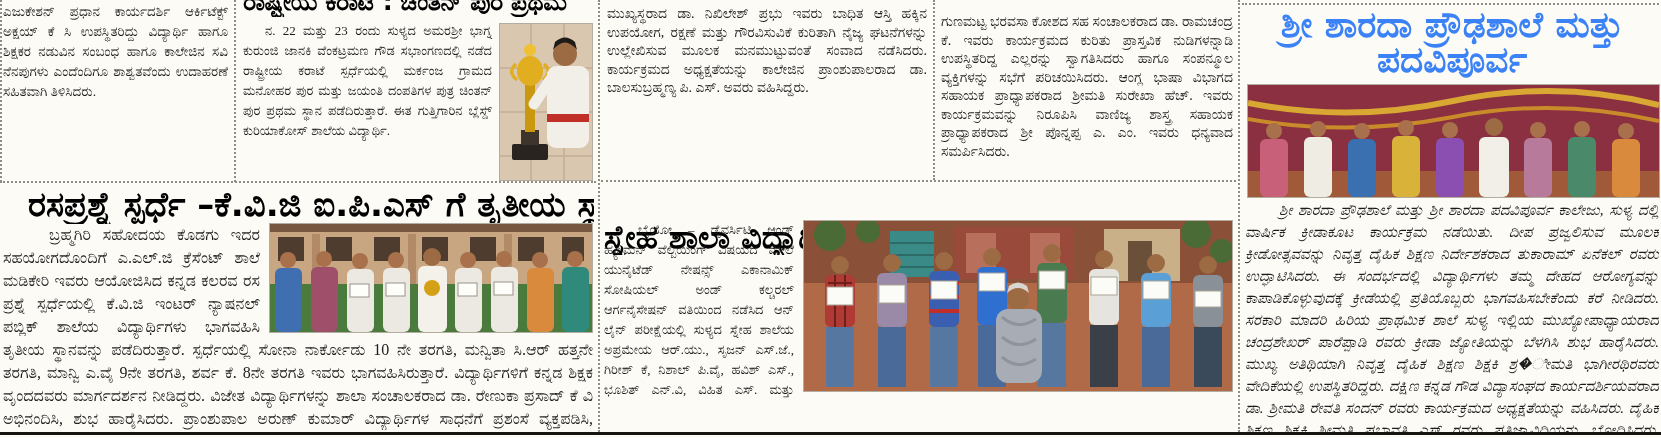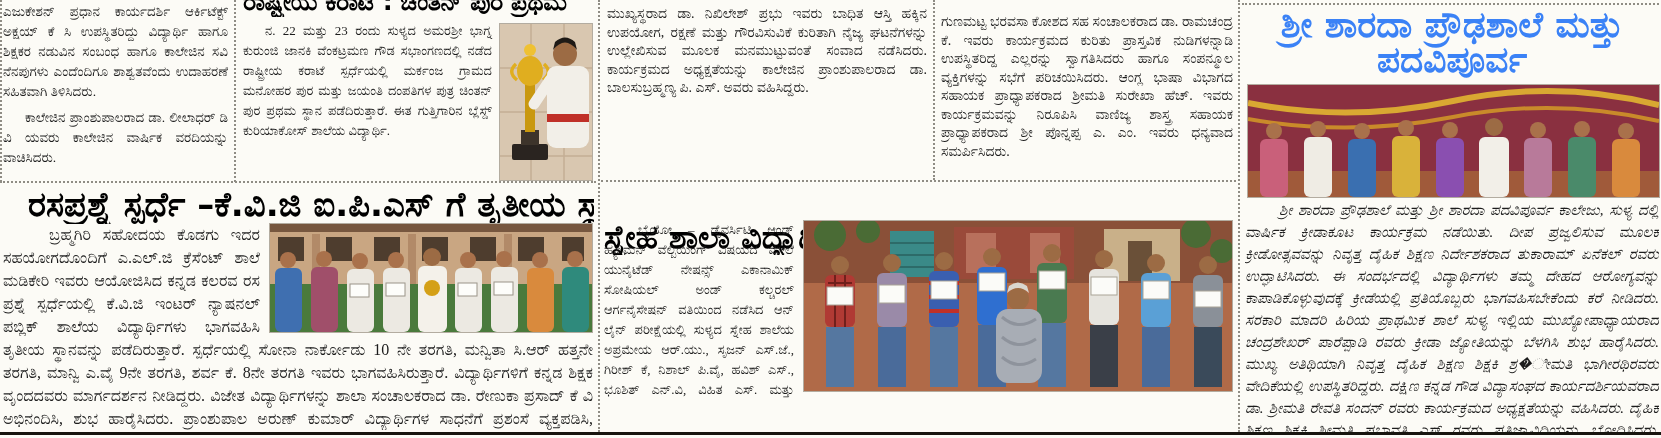--- a/index.html
+++ b/index.html
@@ -47,21 +47,20 @@
   <div class="vsep" style="left:234px;top:0;height:182px;"></div>
   <div class="vsep" style="left:598px;top:0;height:432px;"></div>
   <div class="vsep" style="left:933px;top:0;height:180px;"></div>
   <div class="vsep" style="left:1238px;top:0;height:432px;"></div>
   <div class="hsep" style="left:0;top:181px;width:596px;"></div>
   <div class="hsep" style="left:601px;top:180px;width:635px;"></div>
   <div class="hsep" style="left:1242px;top:3px;width:417px;"></div>
 
   <div id="col1">
     <p class="b13">ಎಜುಕೇಶನ್ ಪ್ರಧಾನ ಕಾರ್ಯದರ್ಶಿ ಆರ್ಕಿಟೆಕ್ಟ್ ಅಕ್ಷಯ್ ಕೆ ಸಿ ಉಪಸ್ಥಿತರಿದ್ದು ವಿದ್ಯಾರ್ಥಿ ಹಾಗೂ ಶಿಕ್ಷಕರ ನಡುವಿನ ಸಂಬಂಧ ಹಾಗೂ ಕಾಲೇಜಿನ ಸವಿ ನೆನಪುಗಳು ಎಂದೆಂದಿಗೂ ಶಾಶ್ವತವೆಂದು ಉದಾಹರಣೆ ಸಹಿತವಾಗಿ ತಿಳಿಸಿದರು.</p>
-    <p class="b13 ind">ಕಾಲೇಜಿನ ಪ್ರಾಂಶುಪಾಲರಾದ ಡಾ. ಲೀಲಾಧರ್ ಡಿ ವಿ ಯವರು ಕಾಲೇಜಿನ ವಾರ್ಷಿಕ ವರದಿಯನ್ನು ವಾಚಿಸಿದರು.</p>
   </div>
 
   <div id="karate">
     <div class="hl">ರಾಷ್ಟ್ರೀಯ ಕರಾಟೆ : ಚಿಂತನ್ ಪುರ ಪ್ರಥಮ</div>
     <div class="photo fr" id="karate-photo">
       <svg width="92" height="156" viewBox="0 0 92 156" xmlns="http://www.w3.org/2000/svg">
         <rect width="92" height="156" fill="#d9c7b0"></rect>
         <path d="M0 44H92M0 88H92M0 132H92M31 0V156M64 0V156" stroke="#c4ae94" stroke-width="1.5"></path>
         <rect x="12" y="120" width="36" height="16" rx="2" fill="#2a2420"></rect>
         <rect x="21" y="106" width="18" height="15" fill="#3d342b"></rect>

